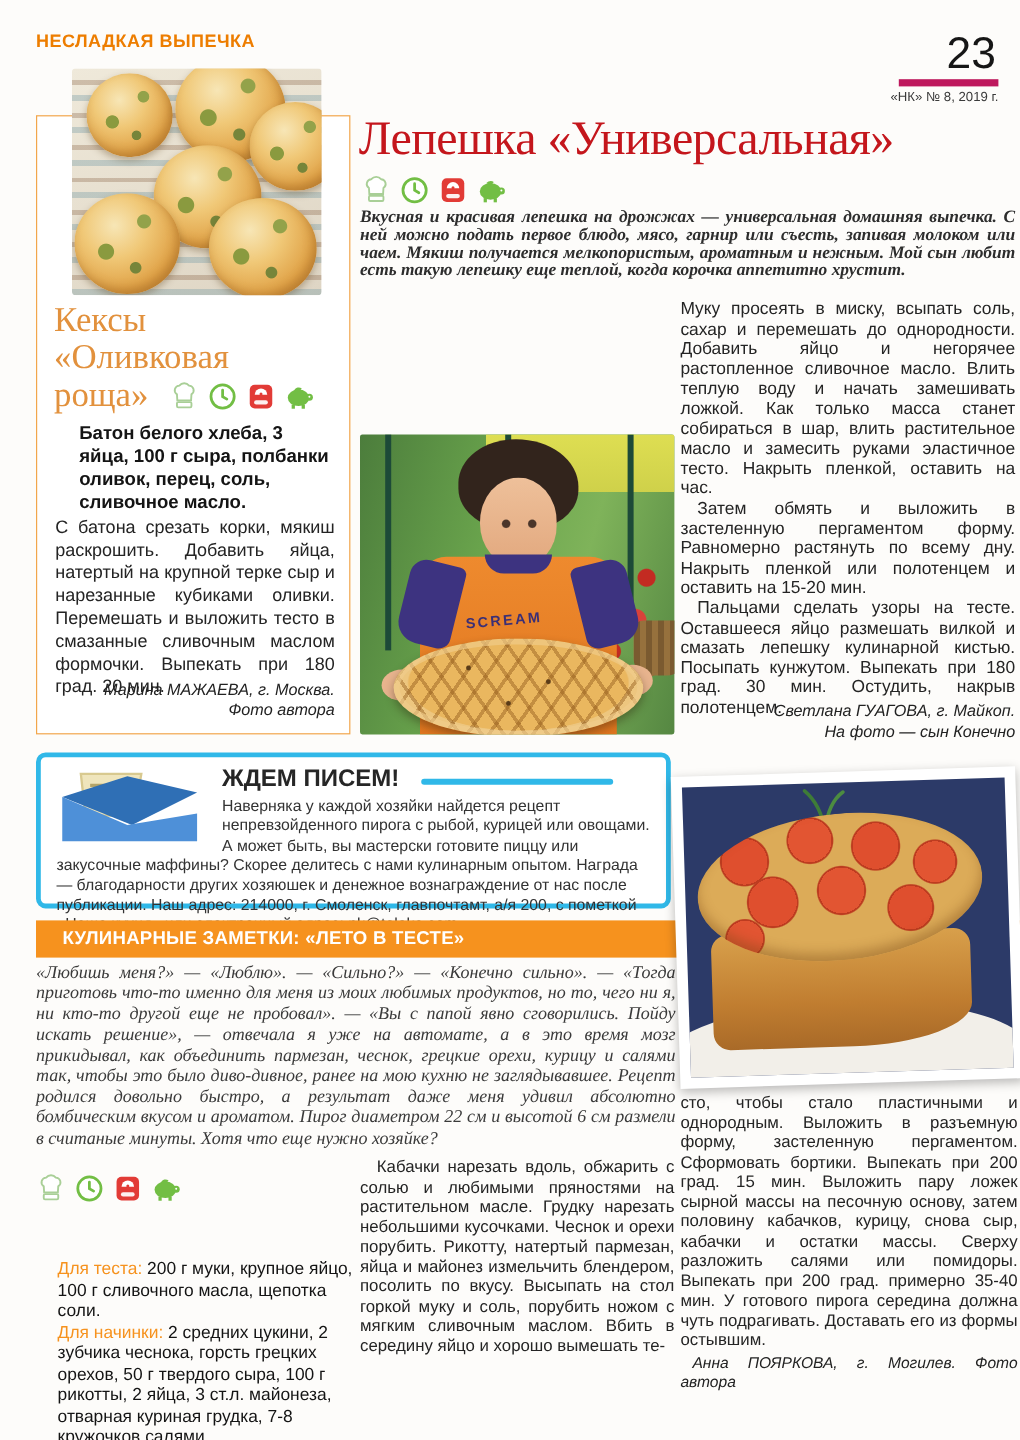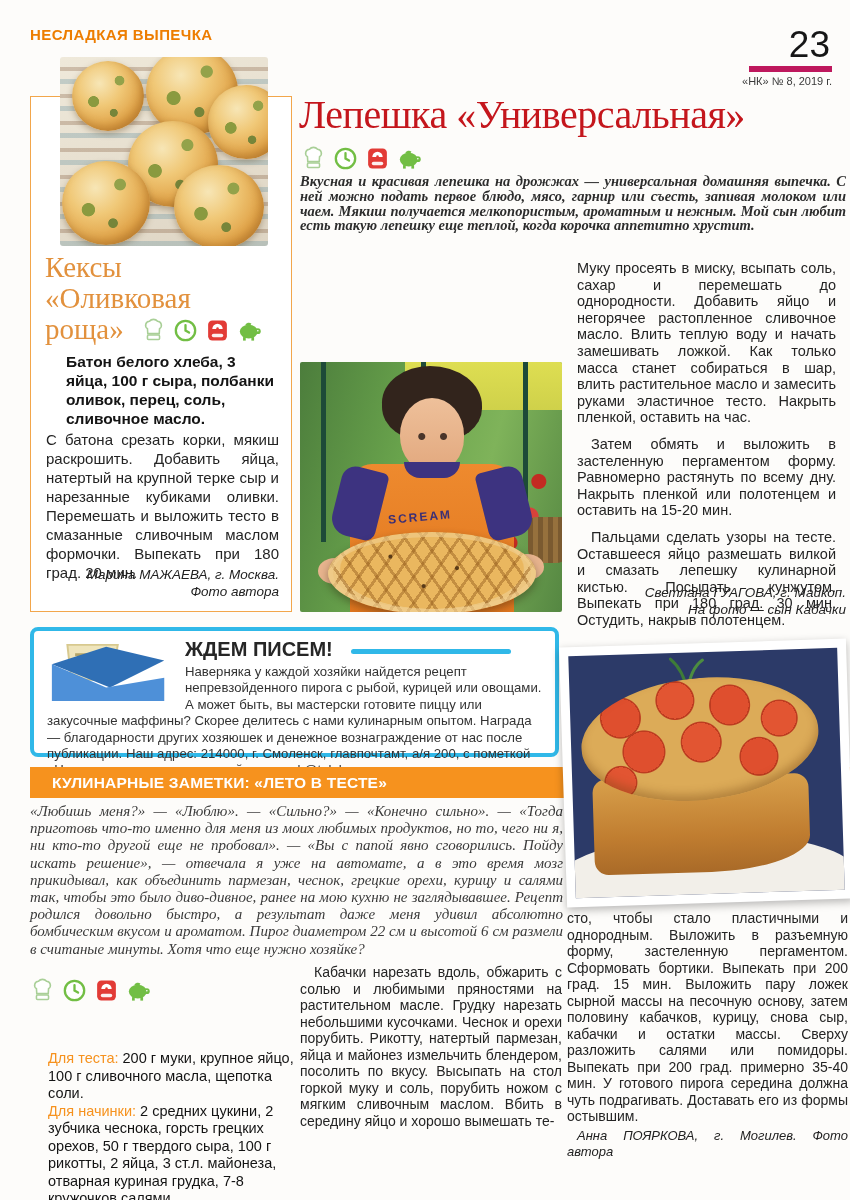--- a/index.html
+++ b/index.html
@@ -75,21 +75,21 @@
   .flatbread{position:absolute;left:28px;top:170px;width:208px;height:82px;border-radius:50%;
     background:
       radial-gradient(circle at 30% 30%, #5a3b18 0 1.5px, rgba(0,0,0,0) 2.5px),
       radial-gradient(circle at 62% 44%, #5a3b18 0 1.5px, rgba(0,0,0,0) 2.5px),
       radial-gradient(circle at 46% 66%, #5a3b18 0 1.5px, rgba(0,0,0,0) 2.5px),
       repeating-linear-gradient(55deg, rgba(148,92,28,.45) 0 3px, rgba(0,0,0,0) 3px 15px),
       repeating-linear-gradient(-55deg, rgba(148,92,28,.45) 0 3px, rgba(0,0,0,0) 3px 15px),
       radial-gradient(ellipse at 50% 45%, #eab75f 0 62%, #edc67f 63% 100%);
     box-shadow:0 4px 8px rgba(40,30,10,.4), inset 0 0 0 5px rgba(240,205,140,.65);}
   .main-col{left:567px;width:279px;font-size:14.5px;line-height:16.6px;color:#242424;text-align:justify;}
-  .main-col p{margin:10px;}
+  .main-col p{margin:0;}
   .main-col p.ind{text-indent:14px;}
   .main-byline{left:567px;top:584px;width:279px;}
 
   
   .letters-box{left:30px;top:627px;width:529px;height:130px;border:4px solid #30B8E8;border-radius:8px;
     background:#fff;box-sizing:border-box;padding:7px 12px 8px 13px;}
   .envelope{float:left;width:126px;height:62px;margin:3px 12px 2px 0;}
   .letters-title{display:flex;align-items:center;gap:18px;font-size:20px;font-weight:bold;color:#262626;}
   .cyan-line{height:5px;width:160px;background:#30B8E8;border-radius:3px;margin-top:3px;}
   .letters-body{font-size:13.2px;line-height:16.4px;color:#333;margin-top:3px;}
@@ -227,21 +227,21 @@
     <div class="flatbread"></div>
   </div>
 
   <div class="abs main-col" style="top:250px;">
     <p>Муку просеять в миску, всыпать соль, сахар и перемешать до однородности. Добавить яйцо и негорячее растопленное сливочное масло. Влить теплую воду и начать замешивать ложкой. Как только масса станет собираться в шар, влить растительное масло и замесить руками эластичное тесто. Накрыть пленкой, оставить на час.</p>
     <p class="ind">Затем обмять и выложить в застеленную пергаментом форму. Равномерно растянуть по всему дну. Накрыть пленкой или полотенцем и оставить на 15-20 мин.</p>
     <p class="ind">Пальцами сделать узоры на тесте. Оставшееся яйцо размешать вилкой и смазать лепешку кулинарной кистью. Посыпать кунжутом. Выпекать при 180 град. 30 мин. Остудить, накрыв полотенцем.</p>
   </div>
   <div class="abs byline main-byline">
     <div>Светлана ГУАГОВА, г. Майкоп.</div>
-    <div>На фото — сын Кабачки</div>
+    <div>На фото — сын Конечно</div>
   </div>
 
   <div class="abs letters-box">
     <svg class="envelope" viewBox="0 0 64 32">
       <path d="M10 2h26l-3 18H12z" fill="#EFE5BC" stroke="#d8c98f" stroke-width="1"></path>
       <path d="M14 7h16M14 11h12M14 15h14" stroke="#b4a468" stroke-width="1.4"></path>
       <path d="M2 12l28-9 30 7-28 14z" fill="#2F6FB5"></path>
       <path d="M2 12l28 12 30-5v12H2z" fill="#4E90D8"></path>
     </svg>
     <div class="letters-title">

